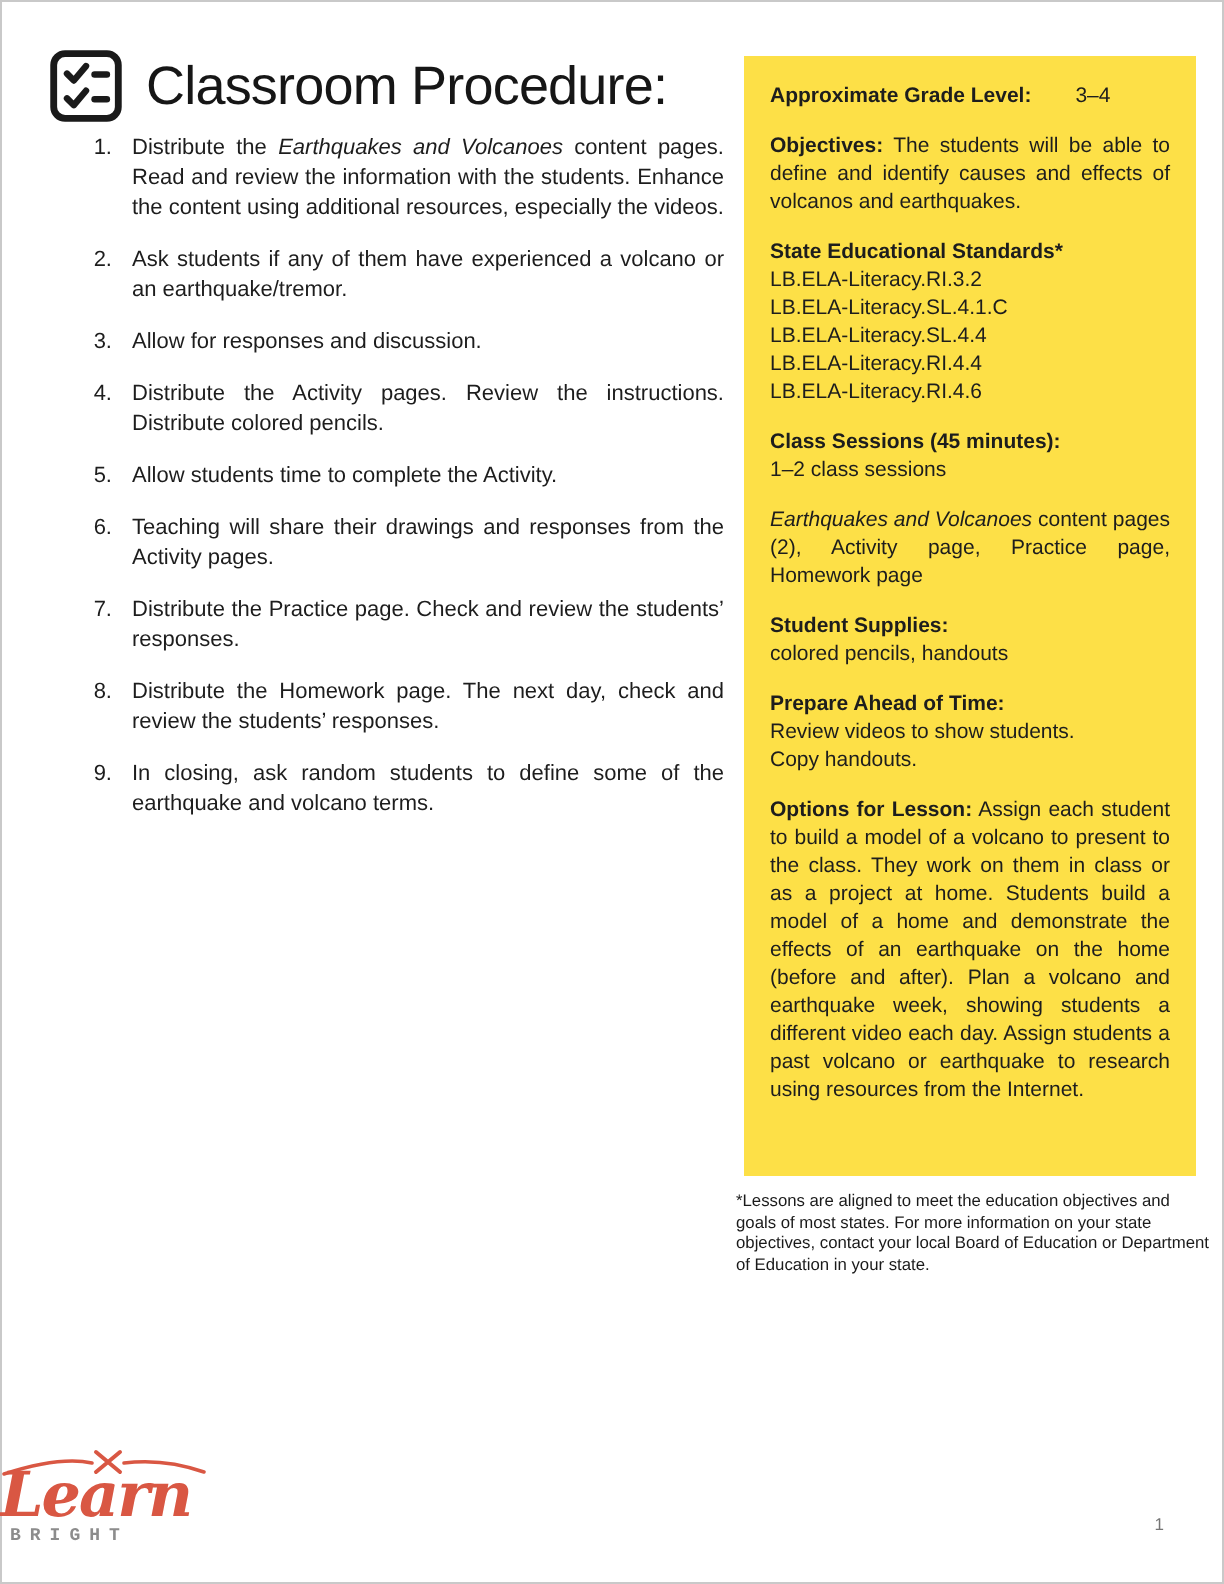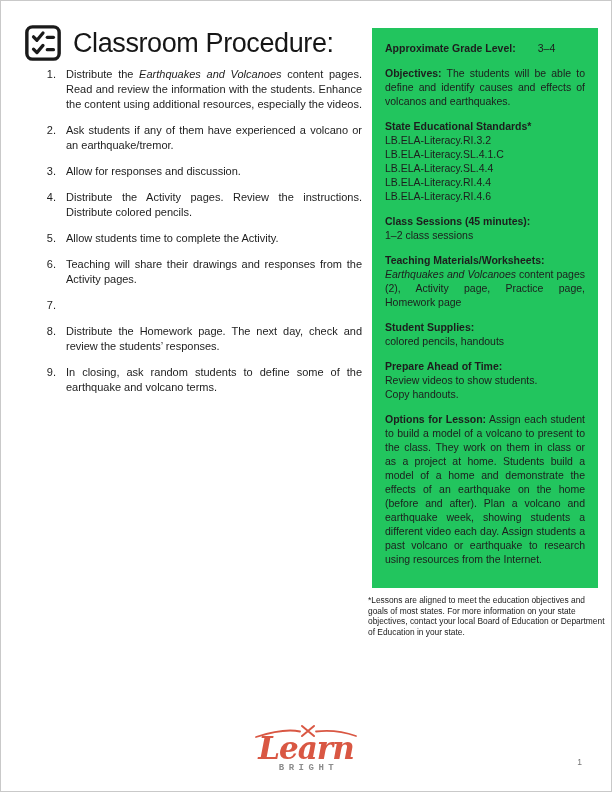--- a/index.html
+++ b/index.html
@@ -35,21 +35,21 @@
   .tab-value { margin-left:22px; }
   .section em { font-style:italic; }
 
   
   .footnote {
     position:absolute; left:368px; top:595px; width:238px;
     font-size:8.4px; line-height:10.6px; color:#1a1a1a; text-align:left;
   }
 
   
-  .logo { position:absolute; left:0; right:0; top:724px; display:flex; flex-direction:column; align-items:center; }
+  .logo { position:absolute; left:0; right:0; top:724px; display:flex; flex-direction:column; }
   .logo-sparkle { height:15px; margin-bottom:-7px; }
   .logo-word {
     font-family:"DejaVu Serif", serif; font-style:italic; font-weight:bold;
     font-size:31px; line-height:32px; letter-spacing:-1px;
   }
   .logo-sub { font-size:9px; font-weight:bold; letter-spacing:4.5px; margin-top:-1px; padding-left:5px;font-family:Liberation Mono, monospace; }
 
   .page-number { position:absolute; right:30px; top:757px; font-size:8.5px; color:#757575; }
 </style>
 </head>
@@ -90,52 +90,52 @@
       <div class="step">
         <span class="step-num">5.</span>
         <span class="step-text"><span>Allow students time to complete the Activity.</span></span>
       </div>
       <div class="step">
         <span class="step-num">6.</span>
         <span class="step-text"><span>Teaching will share their drawings and responses from the Activity pages.</span></span>
       </div>
       <div class="step">
         <span class="step-num">7.</span>
+        <span class="step-text"><span>Distribute the Practice page.  Check and review the students’ responses.</span></span>
       </div>
       <div class="step">
         <span class="step-num">8.</span>
         <span class="step-text"><span>Distribute the Homework page.  The next day, check and review the students’ responses.</span></span>
       </div>
       <div class="step">
         <span class="step-num">9.</span>
         <span class="step-text"><span>In closing, ask random students to define some of the earthquake and volcano terms.</span></span>
       </div>
     </div>
 
-  <div class="info-panel" style="background: #22c55e;">
+  <div class="info-panel" style="background: #fde047;">
       <div class="section">
         <p class="label-line"><span class="label">Approximate Grade Level:</span><span class="tab-value">3–4</span></p>
       </div>
       <div class="section">
         <p><span class="label">Objectives:</span> <span>The students will be able to define and identify causes and effects of volcanos and earthquakes.</span></p>
       </div>
       <div class="section">
         <p class="label-line"><span class="label">State Educational Standards*</span></p>
         <p><span>LB.ELA-Literacy.RI.3.2</span></p>
         <p><span>LB.ELA-Literacy.SL.4.1.C</span></p>
         <p><span>LB.ELA-Literacy.SL.4.4</span></p>
         <p><span>LB.ELA-Literacy.RI.4.4</span></p>
         <p><span>LB.ELA-Literacy.RI.4.6</span></p>
       </div>
       <div class="section">
         <p class="label-line"><span class="label">Class Sessions (45 minutes):</span></p>
         <p><span>1–2 class sessions</span></p>
       </div>
       <div class="section">
-        <p class="label-line"><span class="label">Teaching Materials/Worksheets:</span></p>
         <p><em>Earthquakes and Volcanoes</em><span> content pages (2), Activity page, Practice page, Homework page</span></p>
       </div>
       <div class="section">
         <p class="label-line"><span class="label">Student Supplies:</span></p>
         <p><span>colored pencils, handouts</span></p>
       </div>
       <div class="section">
         <p class="label-line"><span class="label">Prepare Ahead of Time:</span></p>
         <p><span>Review videos to show students.</span></p>
         <p><span>Copy handouts.</span></p>

